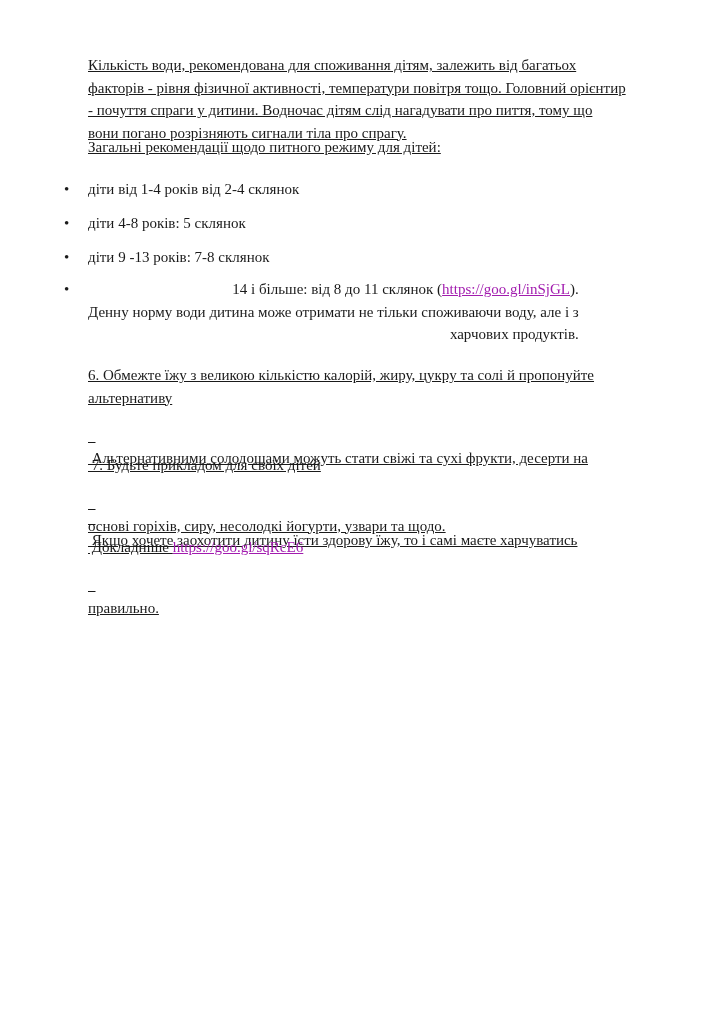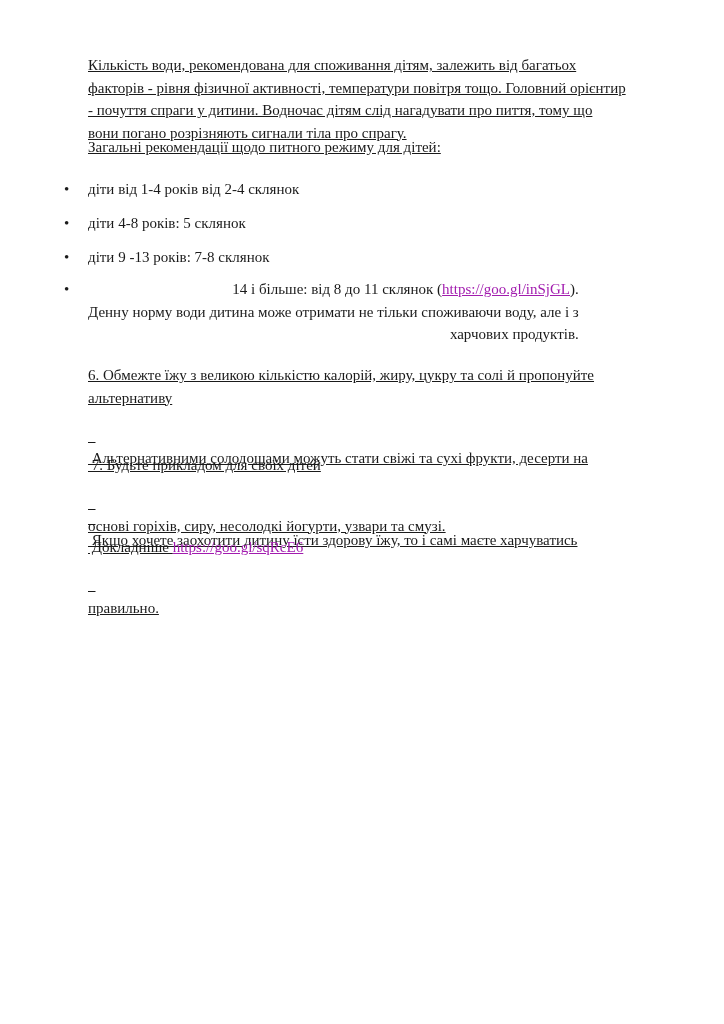--- a/index.html
+++ b/index.html
@@ -39,21 +39,21 @@
   <span class="line">харчових продуктів.</span>
 </div>
 
 <div class="p" style="top:364px;">
   <span class="line">6. Обмежте їжу з великою кількістю калорій, жиру, цукру та солі й пропонуйте</span>
   <span class="line">альтернативу</span>
 </div>
 
 <div class="p" style="top:402px; white-space:pre;">
   <span class="line"> Альтернативними солодощами можуть стати свіжі та сухі фрукти, десерти на</span>
-  <span class="line">основі горіхів, сиру, несолодкі йогурти, узвари та смузі.</span>
+  <span class="line">основі горіхів, сиру, несолодкі йогурти, узвари та щодо.</span>
 </div>
 
 <div class="p" style="top:454px; white-space:pre;"> 7. Будьте прикладом для своїх дітей</div>
 
 <div class="p" style="top:484px; white-space:pre;">
   <span class="line"> Якщо хочете заохотити дитину їсти здорову їжу, то і самі маєте харчуватись</span>
   <span class="line">правильно.</span>
 </div>
 
 <div class="p" style="top:536px; white-space:pre;"><span> Докладніше </span><a>https://goo.gl/sqRcE6</a></div>

